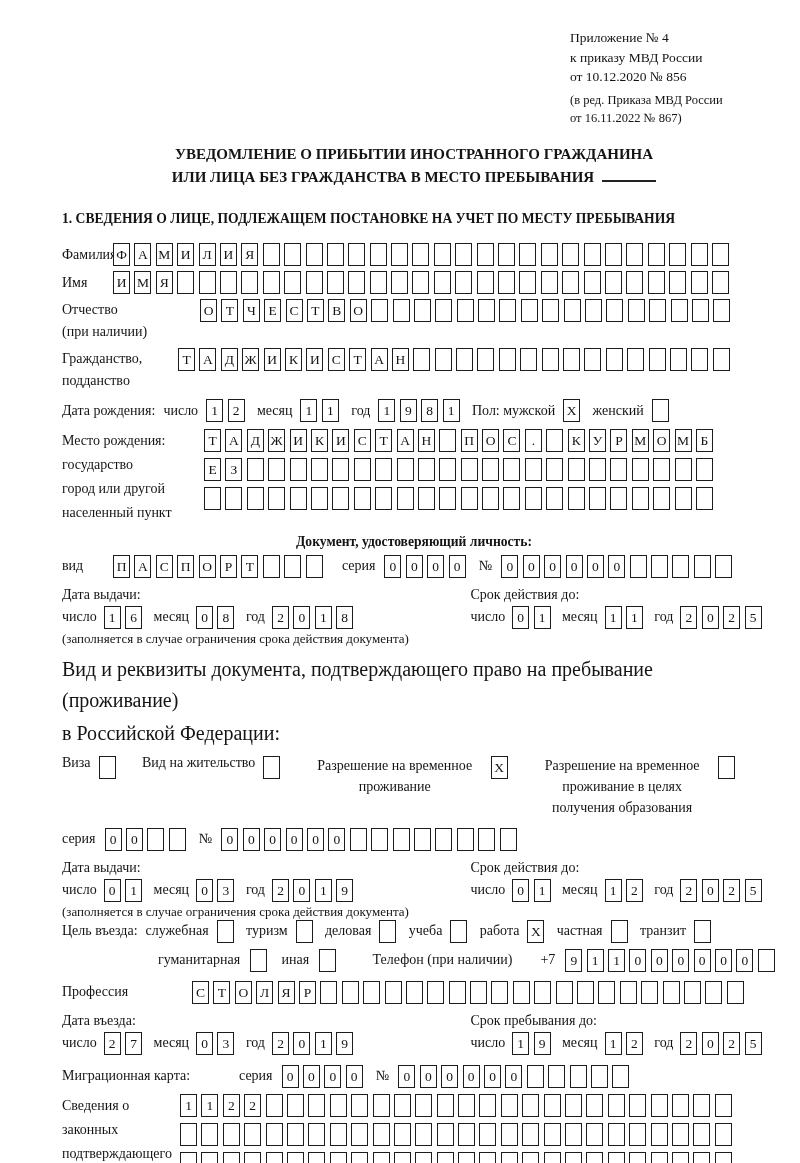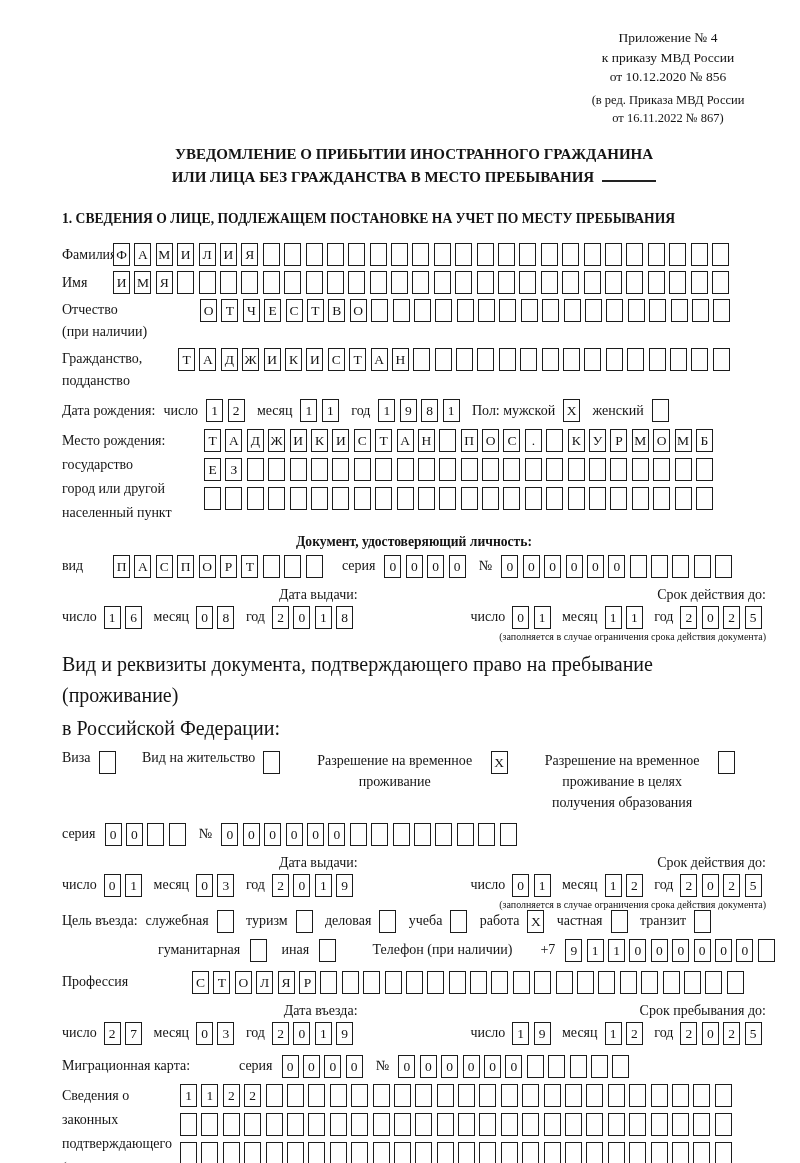--- a/index.html
+++ b/index.html
@@ -4,21 +4,21 @@
 <style>
   *{box-sizing:border-box;}
   html,body{margin:0;padding:0;}
   body{
     width:800px;height:1163px;overflow:hidden;background:#ffffff;color:#141414;
     font-family:"Liberation Serif", "DejaVu Serif", serif;
   }
   .page{padding:28px 34px 0 62px;position:relative;}
 
   
-  .hdr{width:196px;margin-left:auto;font-size:13.5px;line-height:1.45;text-align:center;}
+  .hdr{width:196px;margin-left:auto;font-size:13.5px;line-height:1.45;text-align:left;}
   .hdr .small{font-size:12.5px;}
   .forma{text-align:right;font-weight:bold;font-size:15px;margin:16px 42px 0 0;letter-spacing:.3px;}
 
   
   .title{text-align:center;font-weight:bold;font-size:15px;line-height:1.55;margin-top:16px;}
   .blank-line{display:inline-block;width:54px;border-bottom:2px solid #222;height:12px;margin-left:8px;}
   .sec{text-align:left;font-weight:bold;font-size:13.6px;margin-top:22px;}
 
   
   .row{display:flex;align-items:center;margin-top:5px;}
@@ -27,24 +27,24 @@
   .cell{
     display:inline-block;width:17px;height:23px;border:1.5px solid #1c1c1c;margin-right:4.4px;
     text-align:center;font-size:13.5px;line-height:21px;vertical-align:middle;background:#fff;
   }
   .w50{width:51px;} .w138{width:138px;} .w116{width:116px;} .w130{width:130px;}
   .two-line{line-height:1.55;align-self:flex-start;}
   .top-align{align-items:flex-start;}
 
   
   .dategroups{display:flex;justify-content:space-between;margin-top:9px;}
-  .dg-h{font-size:14px;text-align:right;margin-bottom:3px;}
+  .dg-h{font-size:14px;text-align:left;margin-bottom:3px;}
   .dg-r{display:flex;align-items:center;gap:7px;}
   .dg-r .lbl{font-size:14px;}
-  .note{text-align:right;font-size:10px;margin-top:2px;}
+  .note{text-align:left;font-size:13px;margin-top:2px;}
 
   
   .optrow{display:flex;align-items:flex-start;margin-top:6px;gap:22px;}
   .opt{display:flex;align-items:flex-start;gap:8px;}
   .opt .lbl{font-size:14px;}
   .opt .c-lbl{width:176px;text-align:center;line-height:1.5;}
   .opt .cells{margin-top:1px;}
 
   
   .purprow{display:flex;align-items:center;margin-top:0;gap:8px;flex-wrap:nowrap;}

